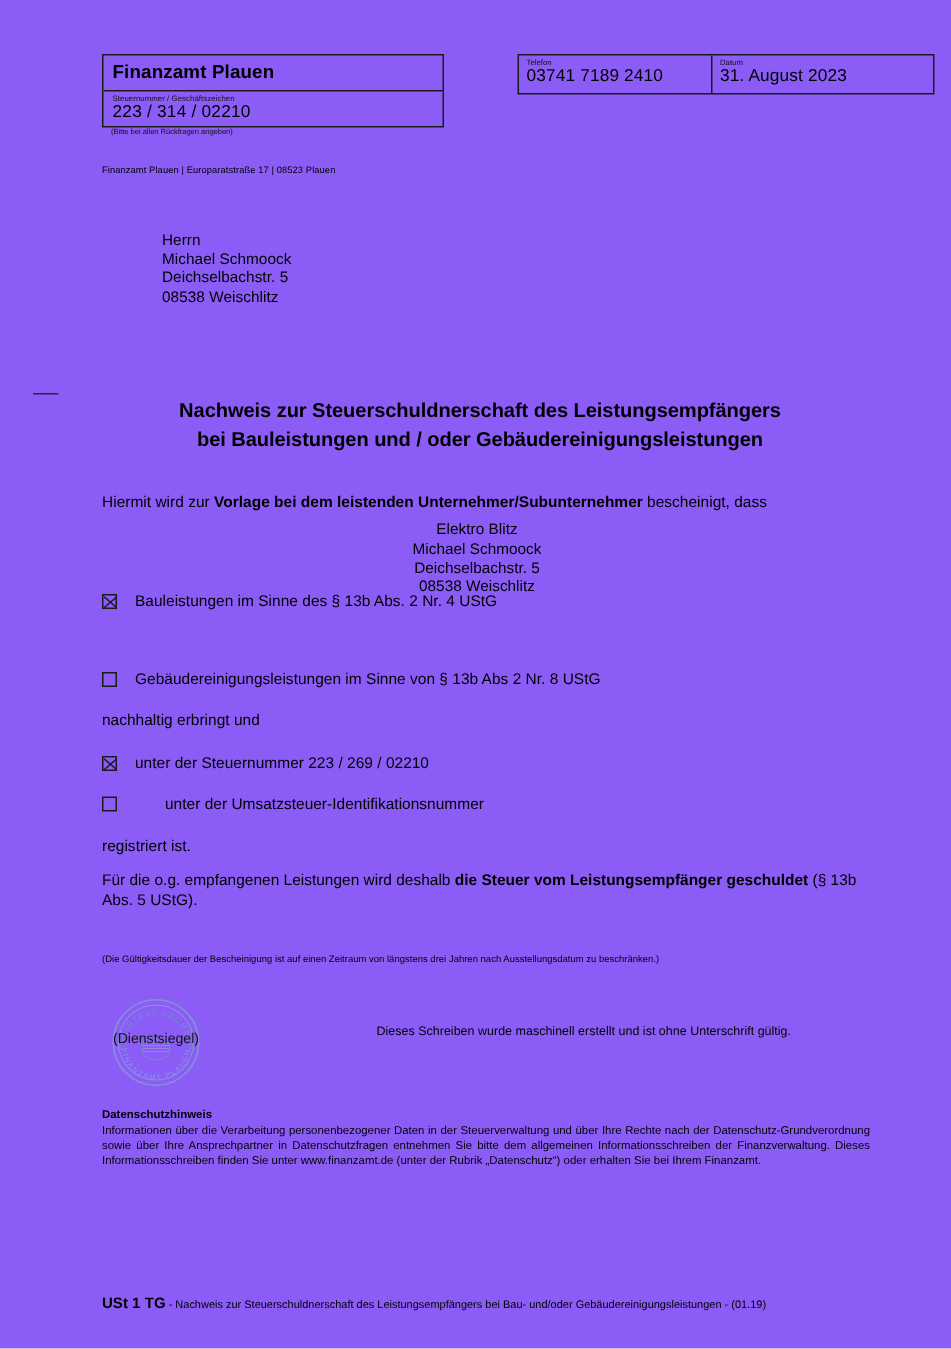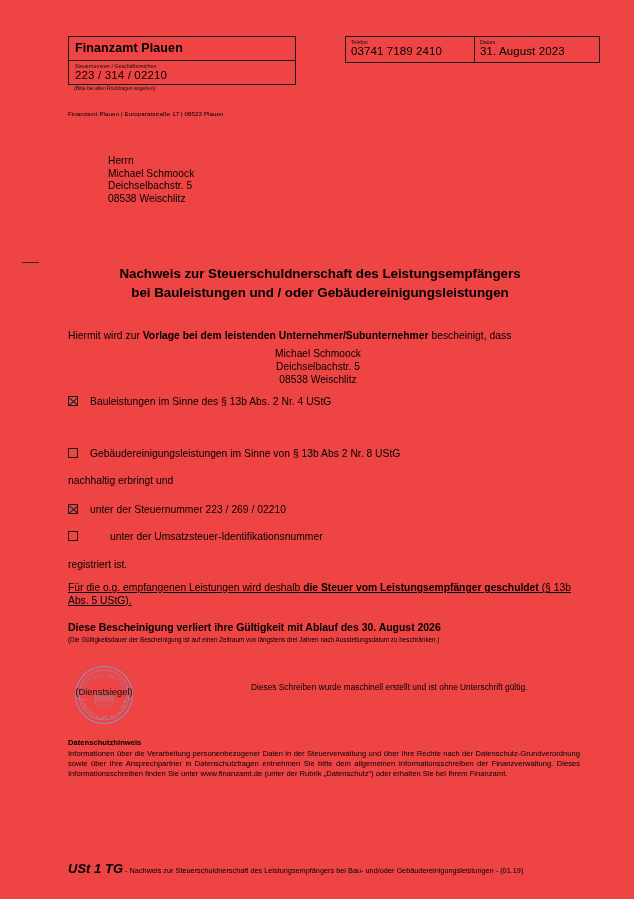--- a/index.html
+++ b/index.html
@@ -9,21 +9,21 @@
   }
   body {
     font-family: "Liberation Sans", sans-serif;
     color: #000000;
     -webkit-font-smoothing: antialiased;
   }
   #page {
     position: relative;
     width: 634px;
     height: 899px;
-    background: #ef4444;
+    background: #8b5cf6;
     overflow: hidden;
   }
 
   
   #header-row {
     position: absolute;
     left: 68px;
     top: 36px;
     width: 530px;
     height: 56px;
@@ -69,21 +69,21 @@
     font-size: 5px;
     line-height: 7px;
     white-space: nowrap;
     color: #111;
   }
 
   .tel-box {
     position: absolute;
     left: 277px;
     top: 0;
-    width: 255px;
+    width: 278px;
     height: 27px;
     border: 1px solid #1a1a1a;
     box-sizing: border-box;
     display: flex;
   }
   .tel-cell {
     flex: 0 0 129px;
     border-right: 1px solid #1a1a1a;
     padding: 2px 5px 0 5px;
     box-sizing: border-box;
@@ -217,21 +217,20 @@
 
   
   #tax-owed-par {
     position: absolute;
     left: 68px;
     top: 581px;
     width: 512px;
     font-size: 10.3px;
     line-height: 13.4px;
     letter-spacing: 0.01px;
-    text-decoration: underline;
   }
   #tax-owed-par b { font-weight: bold; }
 
   #validity-line {
     position: absolute;
     left: 68px;
     top: 621px;
     font-size: 10.5px;
     font-weight: bold;
     line-height: 13px;
@@ -301,24 +300,23 @@
 
   
   #footer {
     position: absolute;
     left: 68px;
     top: 859px;
     width: 520px;
     white-space: nowrap;
   }
   #footer .f-code {
-    font-size: 13px;
+    font-size: 10px;
     font-weight: bold;
     letter-spacing: 0.02px;
-    font-style: italic;
   }
   #footer .f-desc {
     font-size: 7.3px;
     letter-spacing: 0.01px;
   }
 </style>
 </head>
 <body>
 
 <div id="page">
@@ -360,20 +358,21 @@
   <div id="fold-mark"></div>
 
   <div id="doc-title">
     <span class="t-line">Nachweis zur Steuerschuldnerschaft des Leistungsempfängers</span>
     <span class="t-line">bei Bauleistungen und / oder Gebäudereinigungsleistungen</span>
   </div>
 
   <div id="intro-line"><span>Hiermit wird zur </span><b>Vorlage bei dem leistenden Unternehmer/Subunternehmer</b><span> bescheinigt, dass</span></div>
 
   <div id="company-block">
+    <div>Elektro Blitz</div>
     <div>Michael Schmoock</div>
     <div>Deichselbachstr. 5</div>
     <div>08538 Weischlitz</div>
   </div>
 
   <div class="cb-row" style="top:395px;">
     <span class="cb-box checked"></span>
     <span>Bauleistungen im Sinne des § 13b Abs. 2 Nr. 4 UStG</span>
   </div>
 
@@ -391,21 +390,20 @@
 
   <div class="cb-row" style="top:530px;gap:20px;">
     <span class="cb-box"></span>
     <span>unter der Umsatzsteuer-Identifikationsnummer</span>
   </div>
 
   <div class="plain-line" style="top:558px;">registriert ist.</div>
 
   <div id="tax-owed-par"><span>Für die o.g. empfangenen Leistungen wird deshalb </span><b>die Steuer vom Leistungsempfänger geschuldet</b><span> (§ 13b Abs. 5 UStG).</span></div>
 
-  <div id="validity-line">Diese Bescheinigung verliert ihre Gültigkeit mit Ablauf des 30. August 2026</div>
   <div id="validity-note">(Die Gültigkeitsdauer der Bescheinigung ist auf einen Zeitraum von längstens drei Jahren nach Ausstellungsdatum zu beschränken.)</div>
 
   <div id="seal-wrap">
     <svg id="seal-svg" width="68" height="68" viewBox="0 0 68 68">
       <defs>
         <path id="arcTop" d="M 12,38 A 22,22 0 0 1 56,38" fill="none"></path>
         <path id="arcBot" d="M 11,36 A 23,23 0 0 0 57,36" fill="none"></path>
       </defs>
       <circle cx="34" cy="34" r="28.5" fill="none" stroke="#7d9fcb" stroke-width="1.1" opacity="0.85"></circle>
       <circle cx="34" cy="34" r="25" fill="none" stroke="#8fb0d6" stroke-width="0.7" opacity="0.6"></circle>

